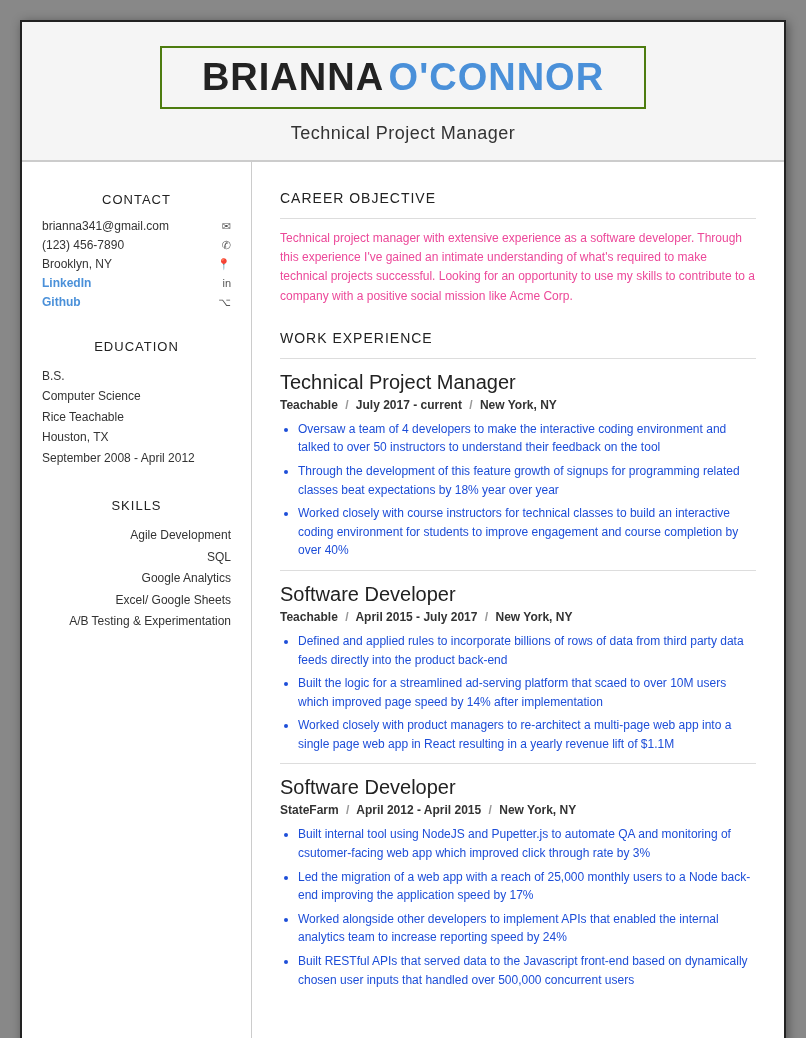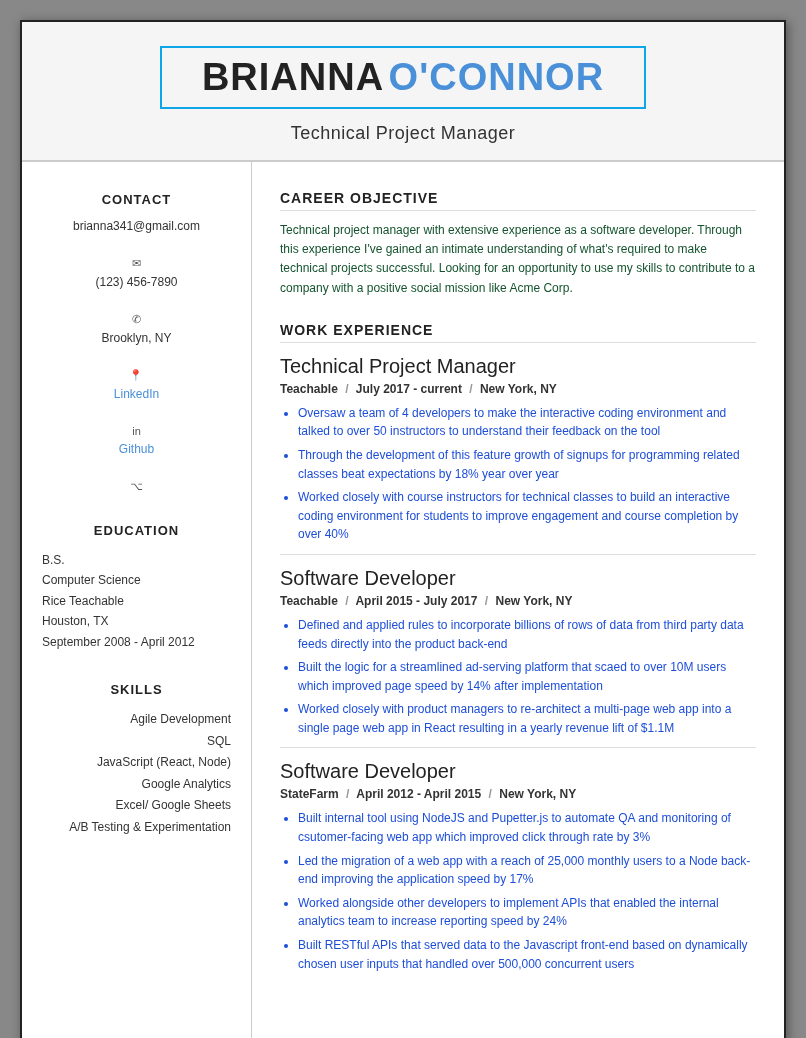--- a/index.html
+++ b/index.html
@@ -19,21 +19,21 @@
     }
     
     .resume-header {
       background: #f5f5f5;
       padding: 24px 30px 16px;
       text-align: center;
       border-bottom: 2px solid #ccc;
     }
     .name-box {
       display: inline-block;
-      border: 2px solid #0ea5e9;
+      border: 2px solid #4d7c0f;
       padding: 8px 40px;
       margin-bottom: 10px;
     }
     .name-first {
       font-size: 38px;
       font-weight: 900;
       color: #222;
       letter-spacing: 1px;
     }
     .name-last {
@@ -61,74 +61,74 @@
       padding: 30px 20px;
       border-right: 1.5px solid #ccc;
       background: #fff;
     }
     .sidebar-section {
       margin-bottom: 30px;
       text-align: right;
     }
     .sidebar-section-title {
       font-size: 13px;
-      font-weight: 700;
+      font-weight: 400;
       color: #222;
       letter-spacing: 1px;
       text-transform: uppercase;
       margin-bottom: 12px;
       text-align: center;
     }
     .contact-item {
       display: flex;
       align-items: center;
       justify-content: space-between;
       gap: 24px;
       margin-bottom: 5px;
       font-size: 12px;
       color: #333;
-      flex-direction: column;
     }
     .contact-icon {
       font-size: 11px;
       color: #555;
     }
     .contact-link {
       color: #4a90d9;
       text-decoration: none;
+      font-weight: bold;
     }
     .edu-text {
       font-size: 12px;
       color: #333;
       line-height: 1.7;
       text-align: left;
     }
     .skills-list {
       font-size: 12px;
       color: #333;
       line-height: 1.8;
     }
     
     .main-content {
       flex: 1;
       padding: 28px 28px 28px 28px;
     }
     .section-title {
       font-size: 14px;
-      font-weight: 700;
+      font-weight: 400;
       color: #222;
       text-transform: uppercase;
       letter-spacing: 1px;
       margin-bottom: 10px;
       border-bottom: 1.5px solid #ddd;
-      padding-bottom: 4px;
+      padding-bottom: 12px;
     }
     .career-objective-text {
       font-size: 12px;
-      color: #14532d;
+      color: #ec4899;
       line-height: 1.6;
       margin-bottom: 24px;
     }
     .work-section {
       margin-bottom: 6px;
     }
     .job-title {
       font-size: 20px;
       font-weight: 300;
       color: #222;
@@ -212,21 +212,20 @@
           <div>Houston, TX</div>
           <div>September 2008 - April 2012</div>
         </div>
       </div>
 
       <div class="sidebar-section">
         <div class="sidebar-section-title">SKILLS</div>
         <div class="skills-list" id="skills-container">
             <div>Agile Development</div>
             <div>SQL</div>
-            <div>JavaScript (React, Node)</div>
             <div>Google Analytics</div>
             <div>Excel/ Google Sheets</div>
             <div>A/B Testing &amp; Experimentation</div>
           </div>
       </div>
     </div>
 
     <div class="main-content">
 
       <div>

